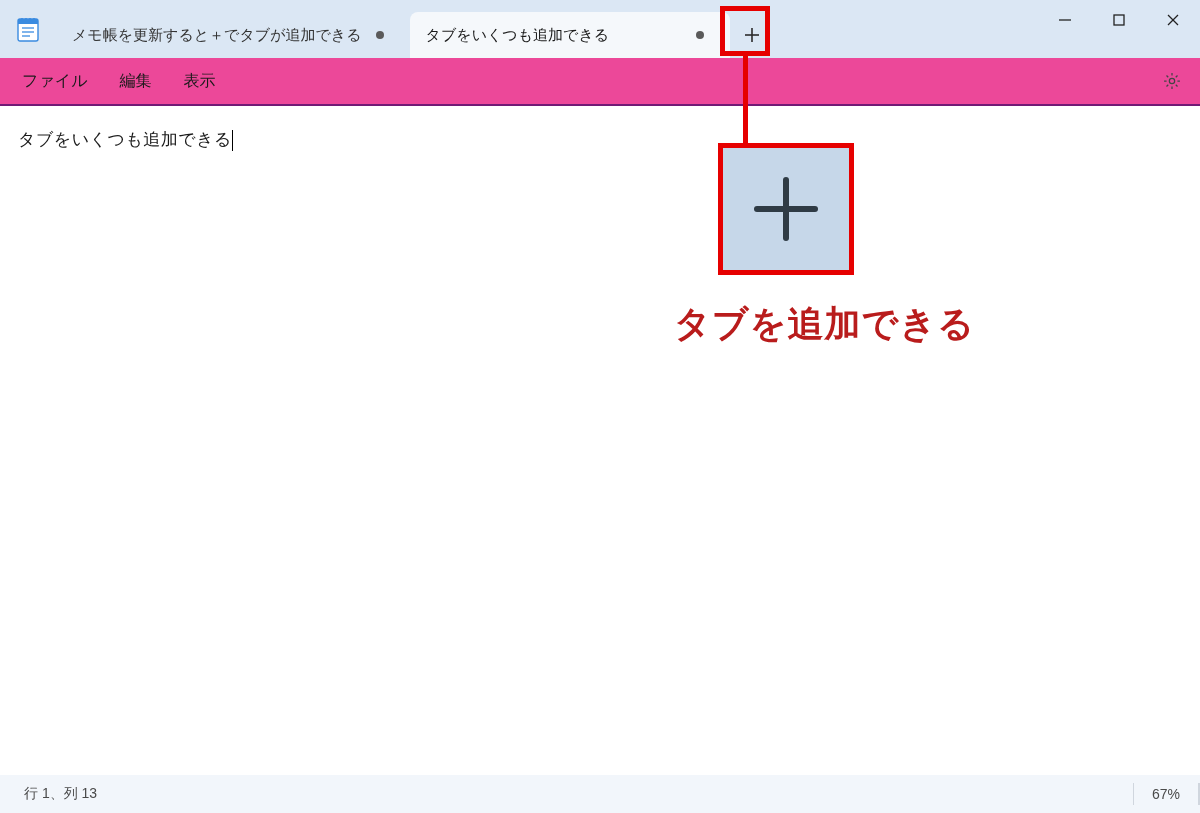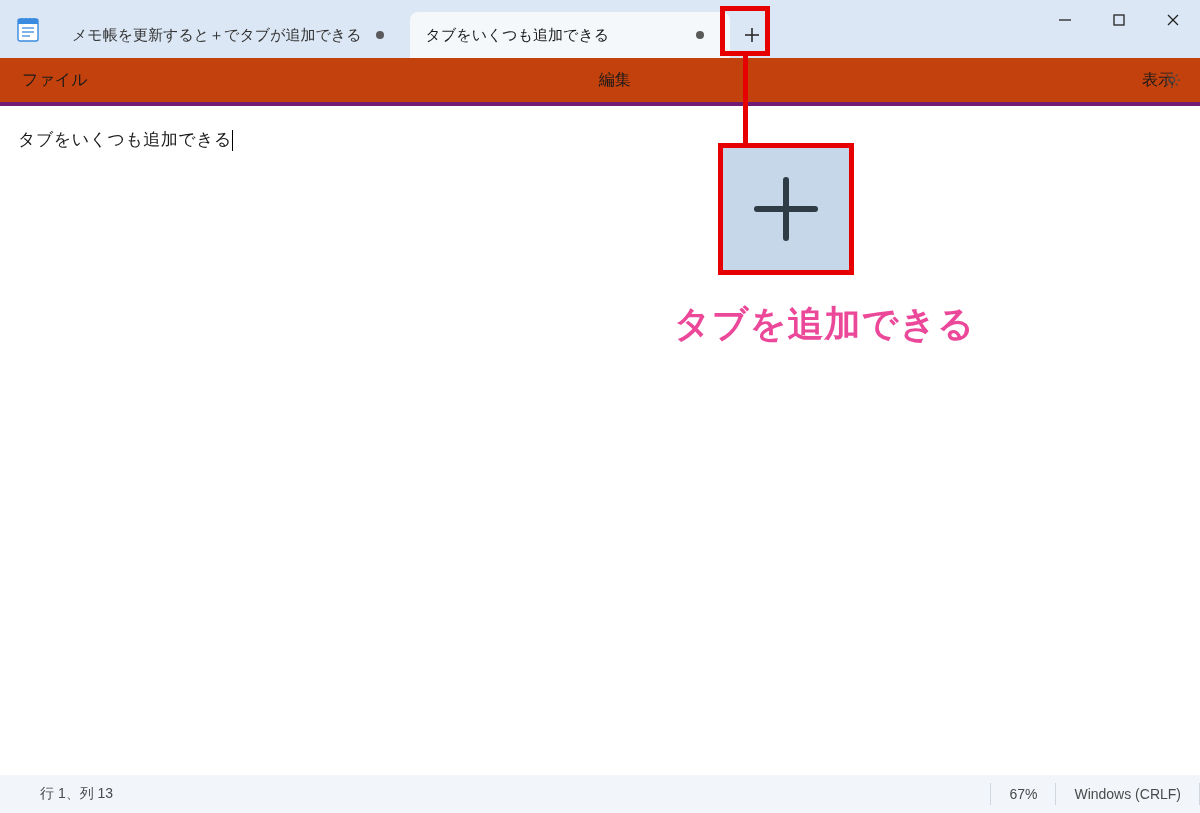--- a/index.html
+++ b/index.html
@@ -17,45 +17,45 @@
     .tab.active   { background:#f5f8fb; }
     .new-tab { width:44px; height:46px; display:flex; align-items:center; justify-content:center; cursor:pointer; border-radius:6px; }
     .new-tab svg { width:18px; height:18px; }
 
     
     .win-controls { position:absolute; right:0; top:0; display:flex; height:40px; }
     .win-btn { width:54px; height:40px; display:flex; align-items:center; justify-content:center; cursor:pointer; }
     .win-btn svg { width:14px; height:14px; stroke:#222; }
 
     
-    .menubar { height:48px; background:#c2410c; display:flex; align-items:center; padding:0 8px; position:relative; border-bottom:4px solid #701a75;justify-content:space-between;}
+    .menubar { height:48px; background:#ec4899; display:flex; align-items:center; padding:0 8px; position:relative; border-bottom:2px solid #701a75;}
     .menu-item { padding:6px 14px; font-size:16px; color:#1a1a1a; cursor:pointer; border-radius:4px; margin-right:4px; }
     .settings-btn { position:absolute; right:14px; top:50%; transform:translateY(-50%); width:28px; height:28px; display:flex; align-items:center; justify-content:center; cursor:pointer; }
     .settings-btn svg { width:20px; height:20px; stroke:#454545; fill:none; }
 
     
     .editor { position:absolute; left:0; top:106px; right:0; bottom:38px; background:#ffffff; }
     .editor-text { position:absolute; left:18px; top:22px; font-size:17px; color:#1a1a1a; letter-spacing:0.5px; white-space:pre; }
     .caret { display:inline-block; width:1.5px; height:21px; background:#000; vertical-align:middle; margin-left:0px; animation:blink 1s step-end infinite; }
     @keyframes blink { 50% {opacity:0;} }
 
     
     .statusbar { position:absolute; left:0; bottom:0; right:0; height:38px; background:#f2f6fb; display:flex; align-items:center; font-size:14px; color:#4a4a4a; }
     .status-cell { padding:0 18px; height:100%; display:flex; align-items:center; }
-    .status-left { flex:0 0 auto; padding-left:40px; }
+    .status-left { flex:0 0 auto; padding-left:24px; }
     .status-spacer { flex:1; }
     .status-divider { width:1px; height:22px; background:#d0d6de; }
 
     
     .annot-box { position:absolute; border:5px solid #e60000; pointer-events:none; }
     .annot-small { left:720px; top:6px; width:50px; height:50px; }
     .annot-line { position:absolute; left:743px; top:56px; width:5px; height:90px; background:#e60000; pointer-events:none; }
     .annot-large { left:718px; top:143px; width:136px; height:132px; background:#c6d7e9; display:flex; align-items:center; justify-content:center; }
     .annot-large svg { width:74px; height:74px; }
-    .annot-text { position:absolute; left:674px; top:300px; font-size:36px; font-weight:700; color:#ec4899; letter-spacing:1px; pointer-events:none; }
+    .annot-text { position:absolute; left:674px; top:300px; font-size:36px; font-weight:700; color:#b91c1c; letter-spacing:1px; pointer-events:none; }
   </style>
 </head>
 <body>
 
 <div class="titlebar">
   <div class="app-icon-wrap">
     <svg class="app-icon-svg" viewBox="0 0 22 26">
       <rect x="1" y="3" width="20" height="22" rx="2" fill="#ffffff" stroke="#3a8be0" stroke-width="1.4"></rect>
       <rect x="1" y="3" width="20" height="5" fill="#3a8be0"></rect>
       <line x1="5" y1="12" x2="17" y2="12" stroke="#3a8be0" stroke-width="1.3"></line>
@@ -120,21 +120,20 @@
 <div class="editor">
   <div class="editor-text"><span>タブをいくつも追加できる</span><span class="caret"></span></div>
 </div>
 
 <div class="statusbar">
   <div class="status-cell status-left">行 1、列 13</div>
   <div class="status-spacer"></div>
   <div class="status-divider"></div>
   <div class="status-cell">67%</div>
   <div class="status-divider"></div>
-  <div class="status-cell">Windows (CRLF)</div>
   <div class="status-divider"></div>
 </div>
 
 <div class="annot-box annot-small"></div>
 <div class="annot-line"></div>
 <div class="annot-box annot-large">
   <svg viewBox="0 0 74 74">
     <line x1="37" y1="8" x2="37" y2="66" stroke="#2f3b45" stroke-width="6" stroke-linecap="round"></line>
     <line x1="8" y1="37" x2="66" y2="37" stroke="#2f3b45" stroke-width="6" stroke-linecap="round"></line>
   </svg>

